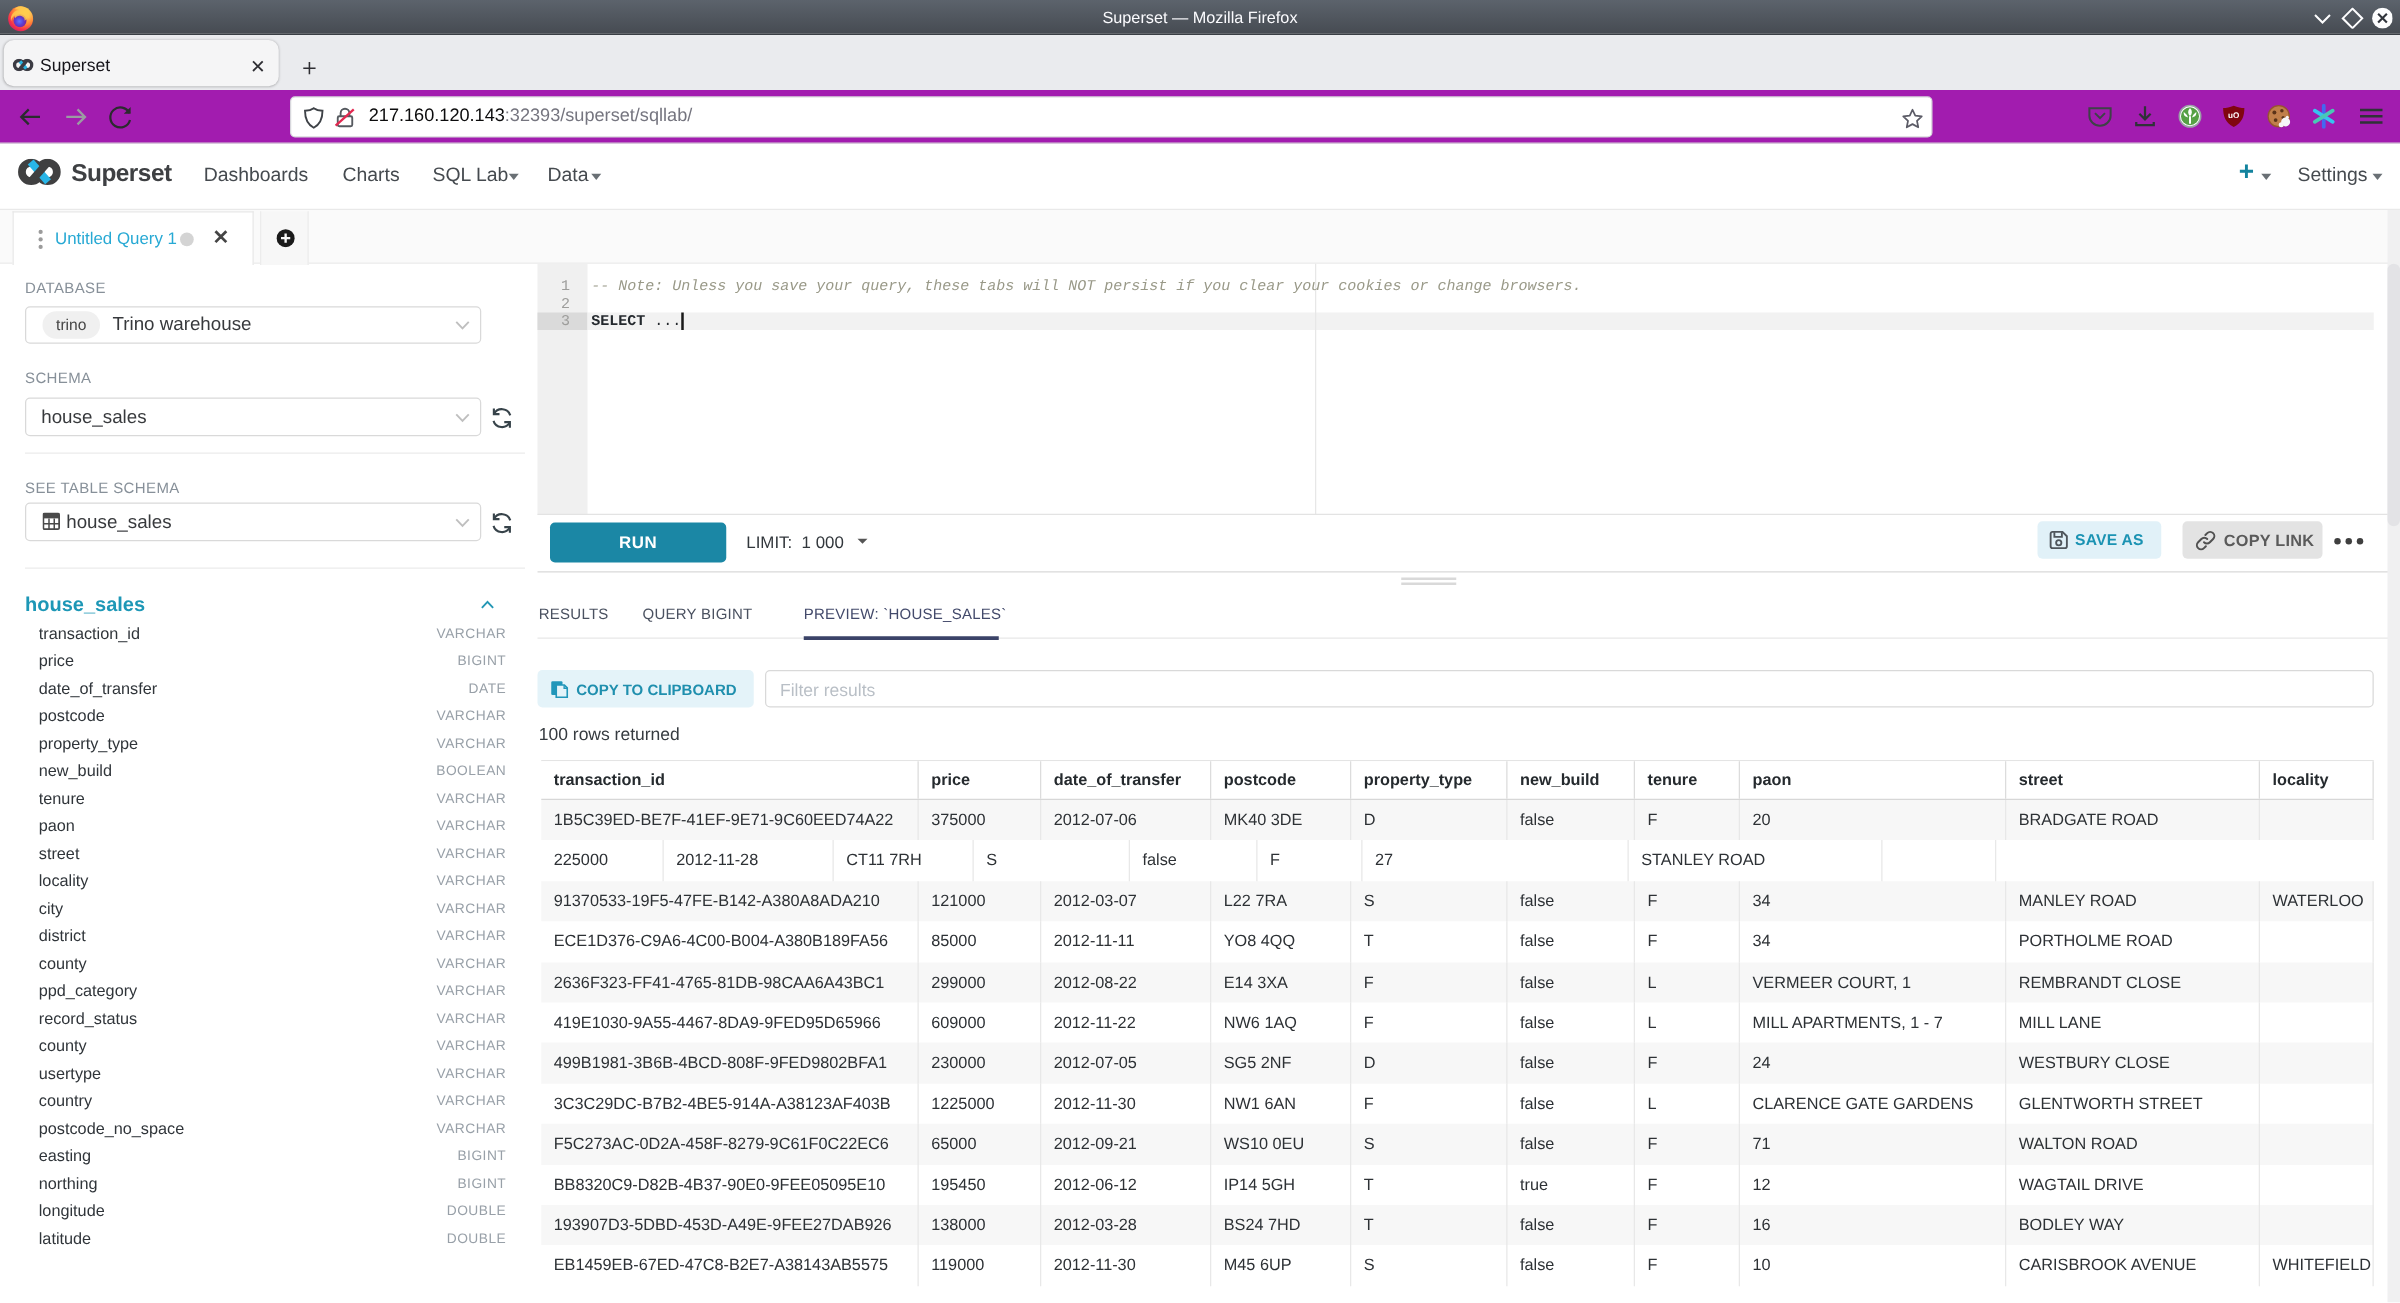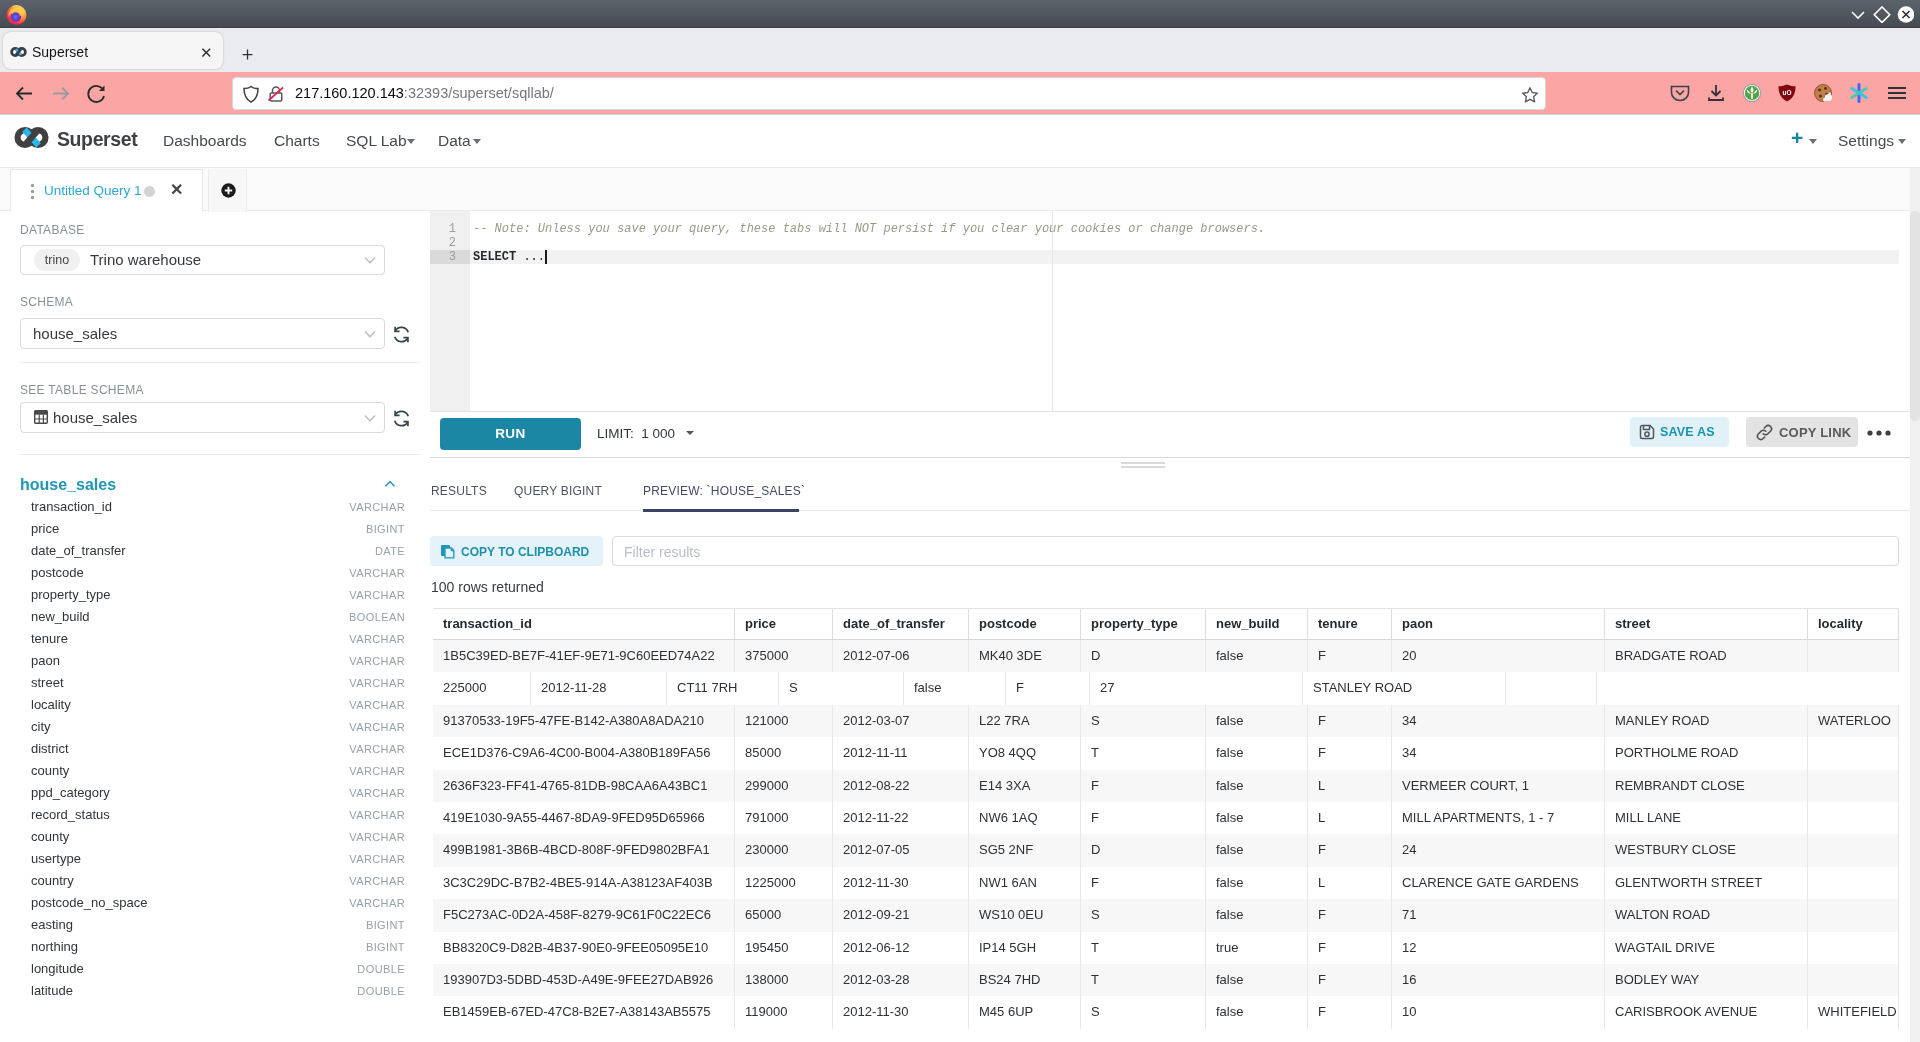--- a/index.html
+++ b/index.html
@@ -6,21 +6,21 @@
 .abs{position:absolute}
 #page{position:relative;width:1920px;height:1042px}
 
 #titlebar{left:0;top:0;width:1920px;height:28px;background:linear-gradient(#5c636c,#464b52);border-bottom:1px solid #393e44}
 #titletext{width:100%;top:6px;text-align:center;font-size:13px;color:#fbfbfe}
 #tabstrip{left:0;top:28px;width:1920px;height:44px;background:#eaebee}
 #btab{left:3px;top:4px;width:220px;height:37px;background:#f5f5f6;border-radius:8px;box-shadow:0 0 2px rgba(0,0,0,.25)}
 #btabtxt{left:32px;top:44px;font-size:14px;color:#15141a}
 #btabx{left:200px;top:44px;font-size:15px;color:#2e2e33}
 #ntplus{left:238px;top:41px;font-size:19px;color:#2e2e33;font-weight:400}
-#urlrow{left:0;top:72px;width:1920px;height:43px;background:#fca5a5;border-bottom:1px solid #d4d4d8}
+#urlrow{left:0;top:72px;width:1920px;height:43px;background:#a21caf;border-bottom:1px solid #d4d4d8}
 #urlbox{left:232px;top:5px;width:1314px;height:33px;background:#fff;border:1px solid #d7d7dc;border-radius:4px}
 #urltext{left:62px;top:7px;font-size:14.5px;color:#0c0c0d;white-space:pre}
 #urltext span{color:#75757f}
 
 #snav{left:0;top:115px;width:1920px;height:53px;background:#fff;border-bottom:1px solid #e9e9e9}
 #slogotxt{left:57px;top:128px;font-size:19.5px;font-weight:700;color:#3e4043;letter-spacing:-.4px}
 .snavlink{top:132px;font-size:15.5px;color:#454a4f}
 .caret{width:0;height:0;border-left:4.5px solid transparent;border-right:4.5px solid transparent;border-top:5px solid #6a7075}
 
 #qtabs{left:0;top:168px;width:1920px;height:43px;background:#fafafa;border-bottom:1px solid #ececec}
@@ -84,20 +84,21 @@
 <radialGradient id="ffp" cx="45%" cy="55%" r="55%">
           <stop offset="0%" stop-color="#6173ff"></stop>
           <stop offset="55%" stop-color="#5b3fd4"></stop>
           <stop offset="100%" stop-color="#832291"></stop>
         </radialGradient>
       </defs>
 <circle cx="11.5" cy="12" r="10" fill="url(#ffg)"></circle>
 <circle cx="11" cy="13.5" r="5.2" fill="url(#ffp)"></circle>
 <path d="M11.5,2 C9,2 7.6,3.2 6.6,4.6 C7.8,4.2 9.4,4.3 10.4,5 C7.5,5.3 5.1,7 4.1,9.8 C3.6,11.2 3.6,12.8 3.9,14 C4.3,11.5 5.6,9.9 7.3,9.2 C6.8,10.1 6.8,11 7.1,11.6 C7.9,9.9 9.6,9.3 11.3,9.6 C13.6,10 15.1,11.7 14.7,13.5 C16.2,12.9 16.8,11.2 16.3,9.8 C17.4,10.4 18.1,11.5 18.3,12.6 C19,10 18.2,6.9 16.4,5.1 C15,3.7 13.2,2 11.5,2 Z" fill="#ffca4f" opacity="0.85"></path>
 </svg>
+<div class="abs" id="titletext">Superset — Mozilla Firefox</div>
 <svg class="abs" style="left:1848px;top:6px" width="66" height="17" viewBox="0 0 66 17">
 <path d="M4,6 l6,6 l6,-6" stroke="#fdfdfe" stroke-width="1.6" fill="none"></path>
 <rect x="28.5" y="3.2" width="11" height="11" fill="none" stroke="#fdfdfe" stroke-width="1.6" transform="rotate(45 34 8.7)"></rect>
 <circle cx="58" cy="8.5" r="8.3" fill="#fdfdfe"></circle>
 <path d="M54.5,5 l7,7 M61.5,5 l-7,7" stroke="#30343c" stroke-width="1.7"></path>
 </svg>
 <div class="abs" id="tabstrip">
       <div class="abs" id="btab"></div>
     </div>
 <svg class="abs" style="left:10px;top:47px" width="17" height="10" viewBox="0 0 17 10">
@@ -415,21 +416,21 @@
         <div style="width:112px">E14 3XA</div>
         <div style="width:125px">F</div>
         <div style="width:102px">false</div>
         <div style="width:84px">L</div>
         <div style="width:213px">VERMEER COURT, 1</div>
         <div style="width:203px">REMBRANDT CLOSE</div>
         <div style="width:91px"></div>
       </div>
       <div class="drow">
         <div style="width:302px">419E1030-9A55-4467-8DA9-9FED95D65966</div>
-        <div style="width:98px">791000</div>
+        <div style="width:98px">609000</div>
         <div style="width:136px">2012-11-22</div>
         <div style="width:112px">NW6 1AQ</div>
         <div style="width:125px">F</div>
         <div style="width:102px">false</div>
         <div style="width:84px">L</div>
         <div style="width:213px">MILL APARTMENTS, 1 - 7</div>
         <div style="width:203px">MILL LANE</div>
         <div style="width:91px"></div>
       </div>
       <div class="drow odd">

